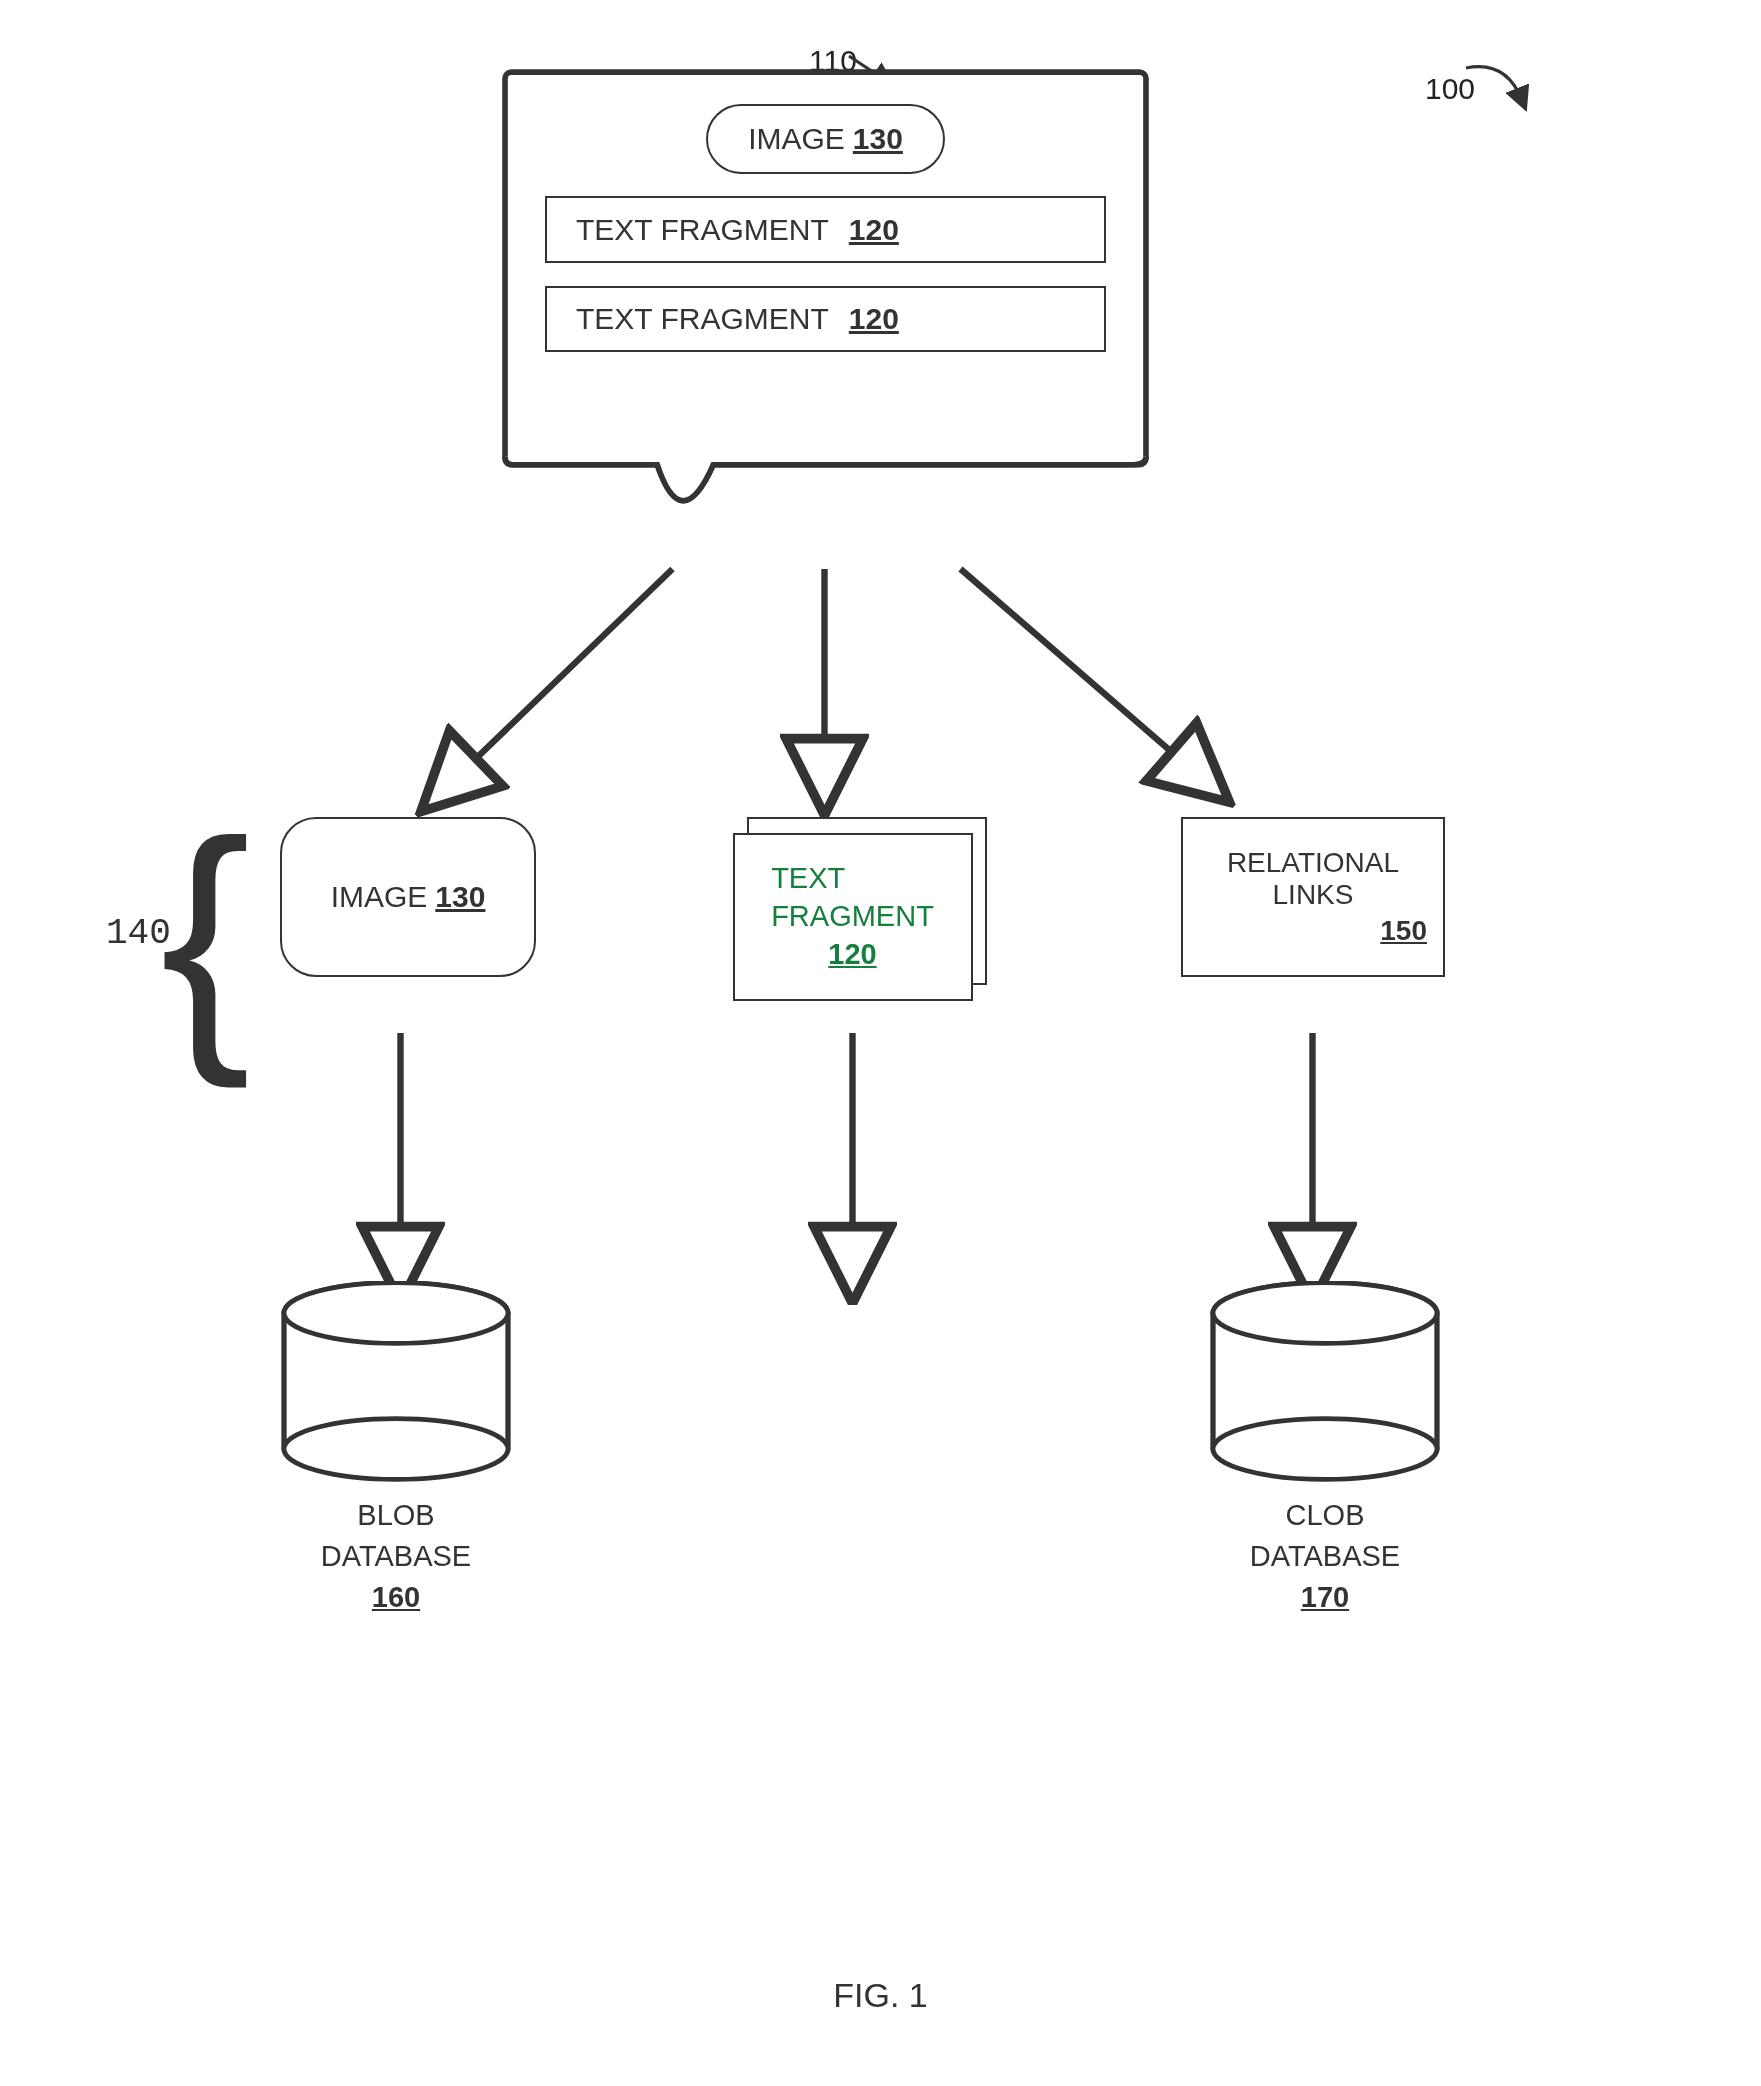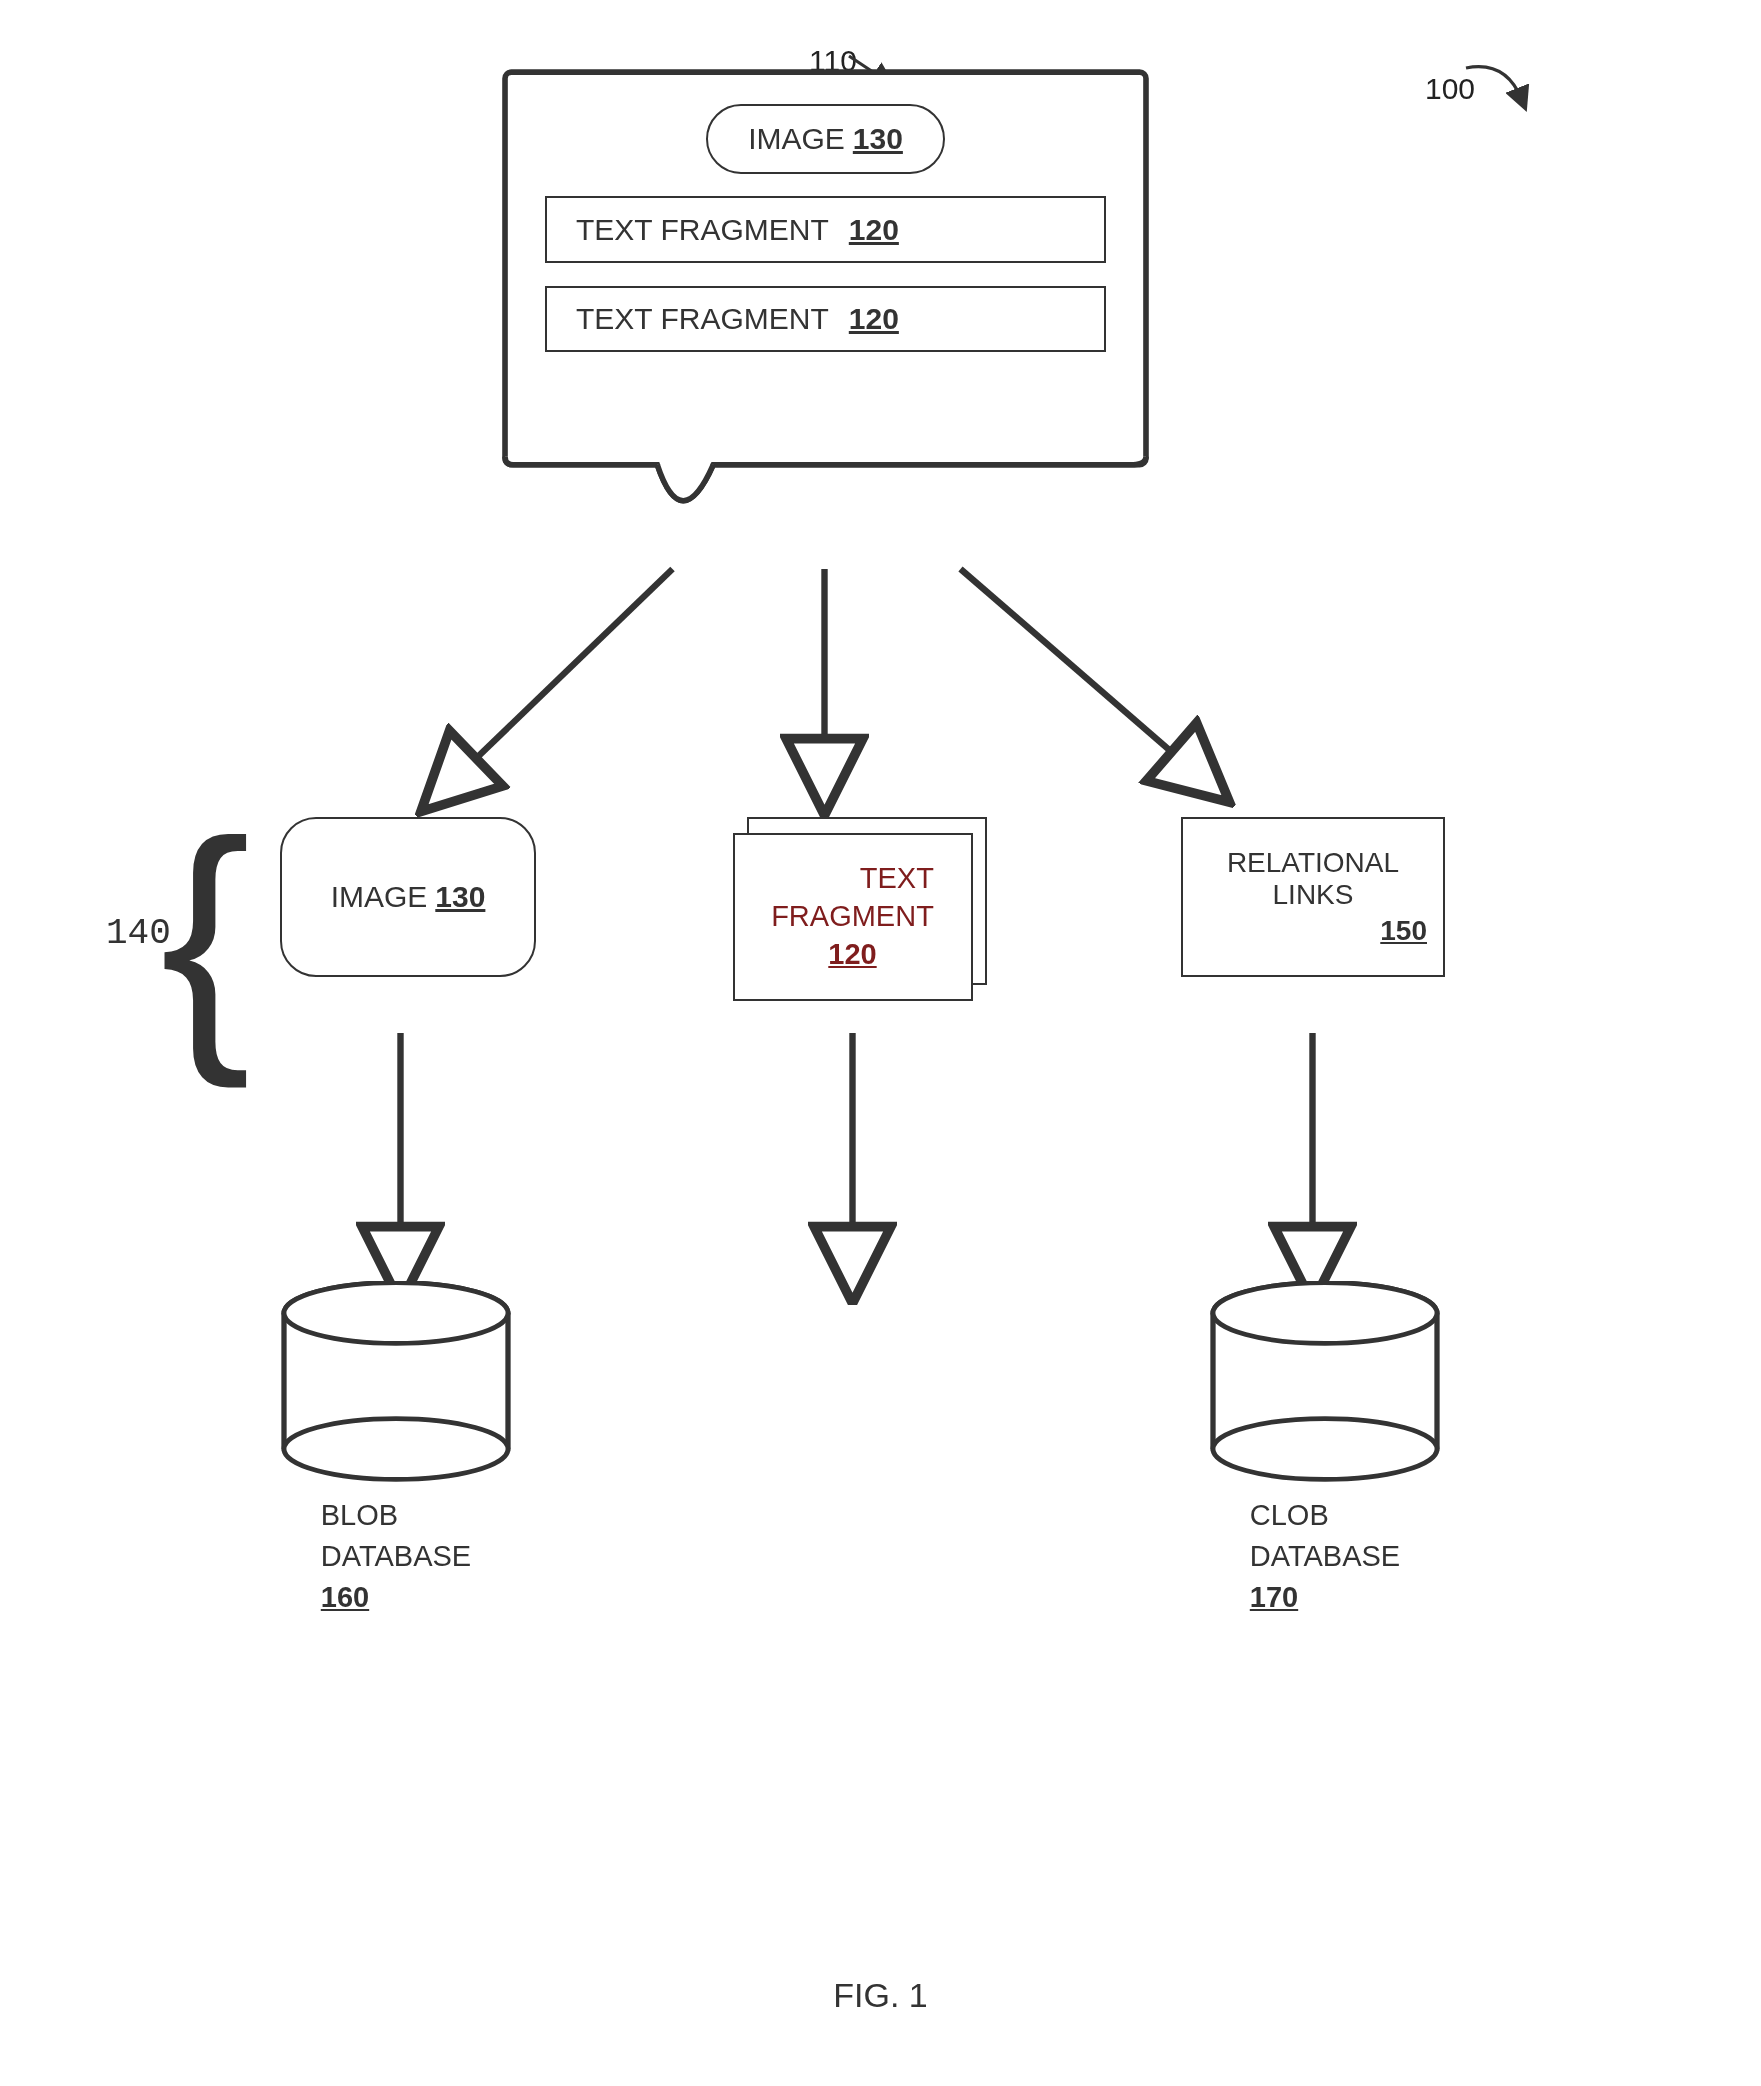--- a/index.html
+++ b/index.html
@@ -157,22 +157,22 @@
       left: 0px;
       width: 240px;
       height: 168px;
       border: 2.8px solid #333;
       background: #fff;
       display: flex;
       flex-direction: column;
       align-items: center;
       justify-content: center;
       font-size: 29px;
-      color: #7f1d1d;
-      text-align: right;
+      color: #15803d;
+      text-align: left;
       line-height: 1.3;
     }
 
     
     .rel-links-container {
       display: flex;
       flex-direction: column;
       align-items: center;
       width: 336px;
     }
@@ -231,20 +231,21 @@
     }
 
     .db-svg-wrapper {
       width: 256px;
       height: 208px;
     }
 
     .db-label {
       font-size: 29px;
       color: #333;
+      text-align: center;
       margin-top: 6.4px;
       line-height: 1.4;
     }
 
     
     .fig-caption {
       position: absolute;
       bottom: 72px;
       left: 50%;
       transform: translateX(-50%);

